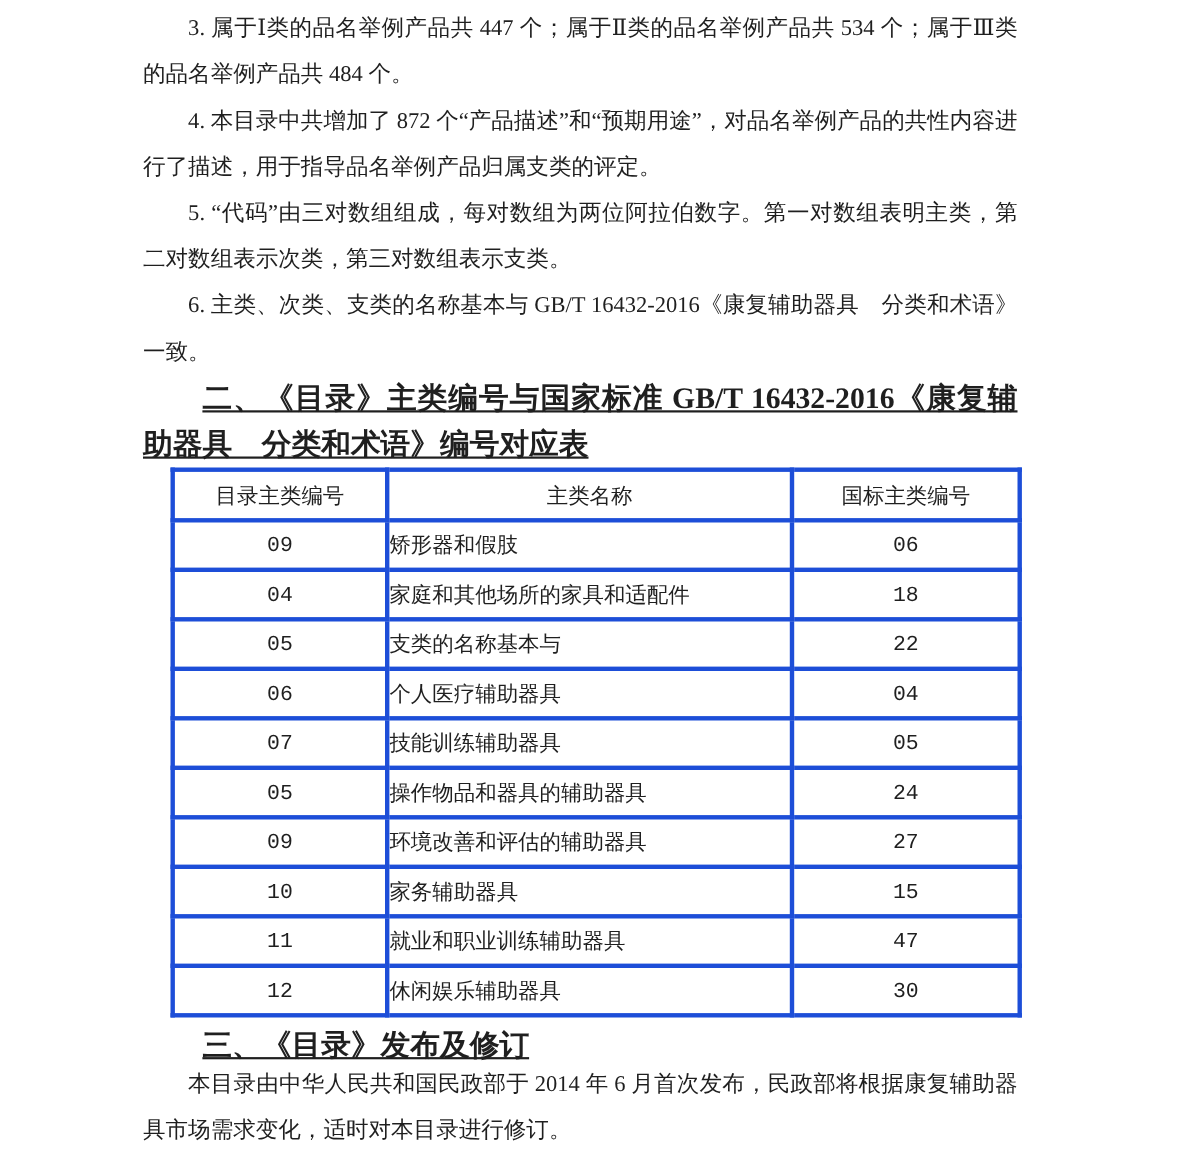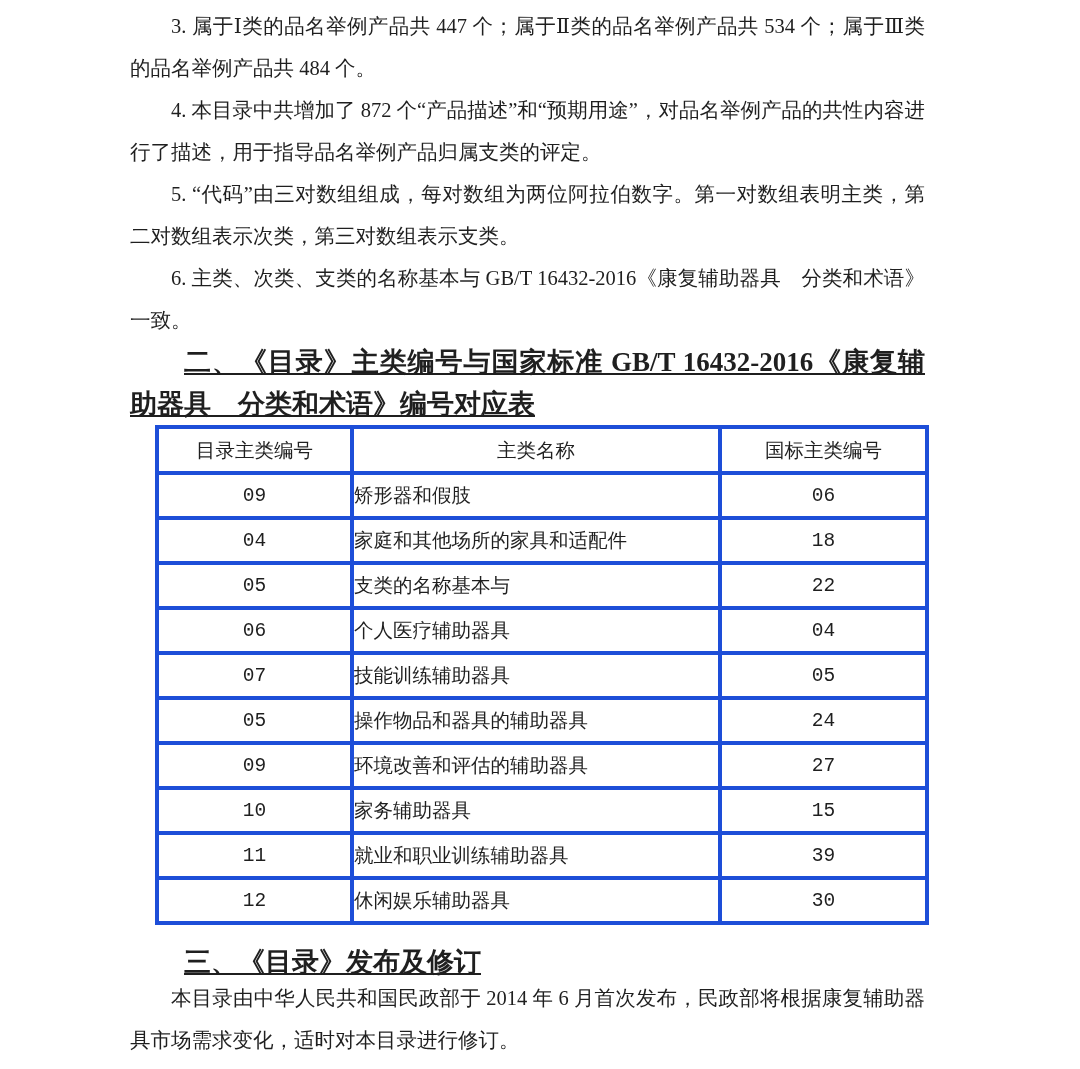--- a/index.html
+++ b/index.html
@@ -28,21 +28,21 @@
   .section-heading {
     margin: 0;
     font-size: 27px;
     font-weight: bold;
     line-height: 42px;
     text-align: justify;
     text-indent: 2em;
     text-decoration: underline;
   }
   .section-heading.compact {
-    margin-top: 22px;
+    margin-top: 10px;
     line-height: 30px;
     text-align: left;
   }
   table.mapping-table {
     border-collapse: collapse;
     table-layout: fixed;
     width: 770px;
     margin-left: 25px;
     margin-top: 0;
     font-size: 19.5px;
@@ -131,21 +131,21 @@
         <td class="cell-center">27</td>
       </tr>
       <tr>
         <td class="cell-center">10</td>
         <td class="cell-left">家务辅助器具</td>
         <td class="cell-center">15</td>
       </tr>
       <tr>
         <td class="cell-center">11</td>
         <td class="cell-left">就业和职业训练辅助器具</td>
-        <td class="cell-center">39</td>
+        <td class="cell-center">47</td>
       </tr>
       <tr>
         <td class="cell-center">12</td>
         <td class="cell-left">休闲娱乐辅助器具</td>
         <td class="cell-center">30</td>
       </tr>
     </tbody>
   </table>
 
   <p class="section-heading compact">三、《目录》发布及修订</p>

